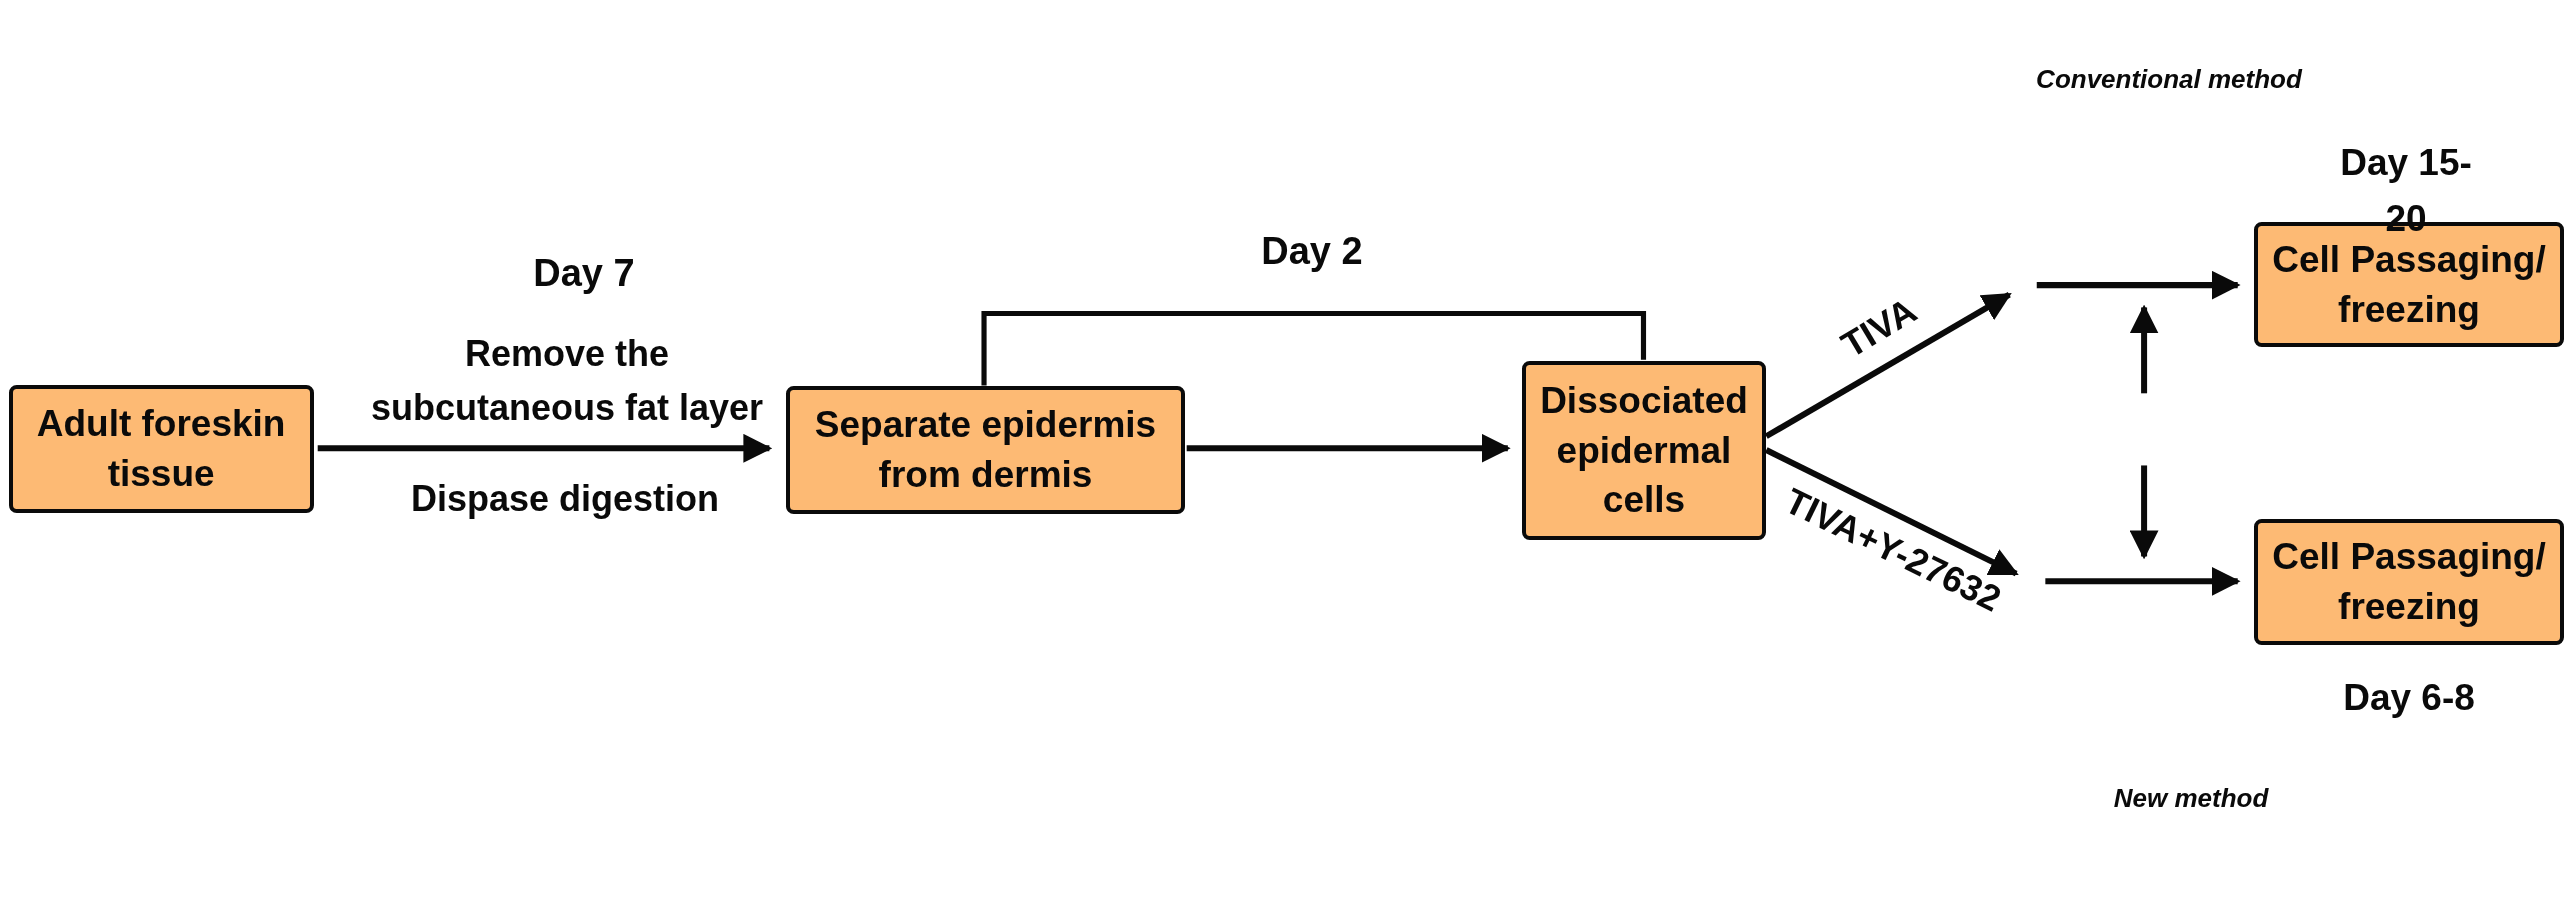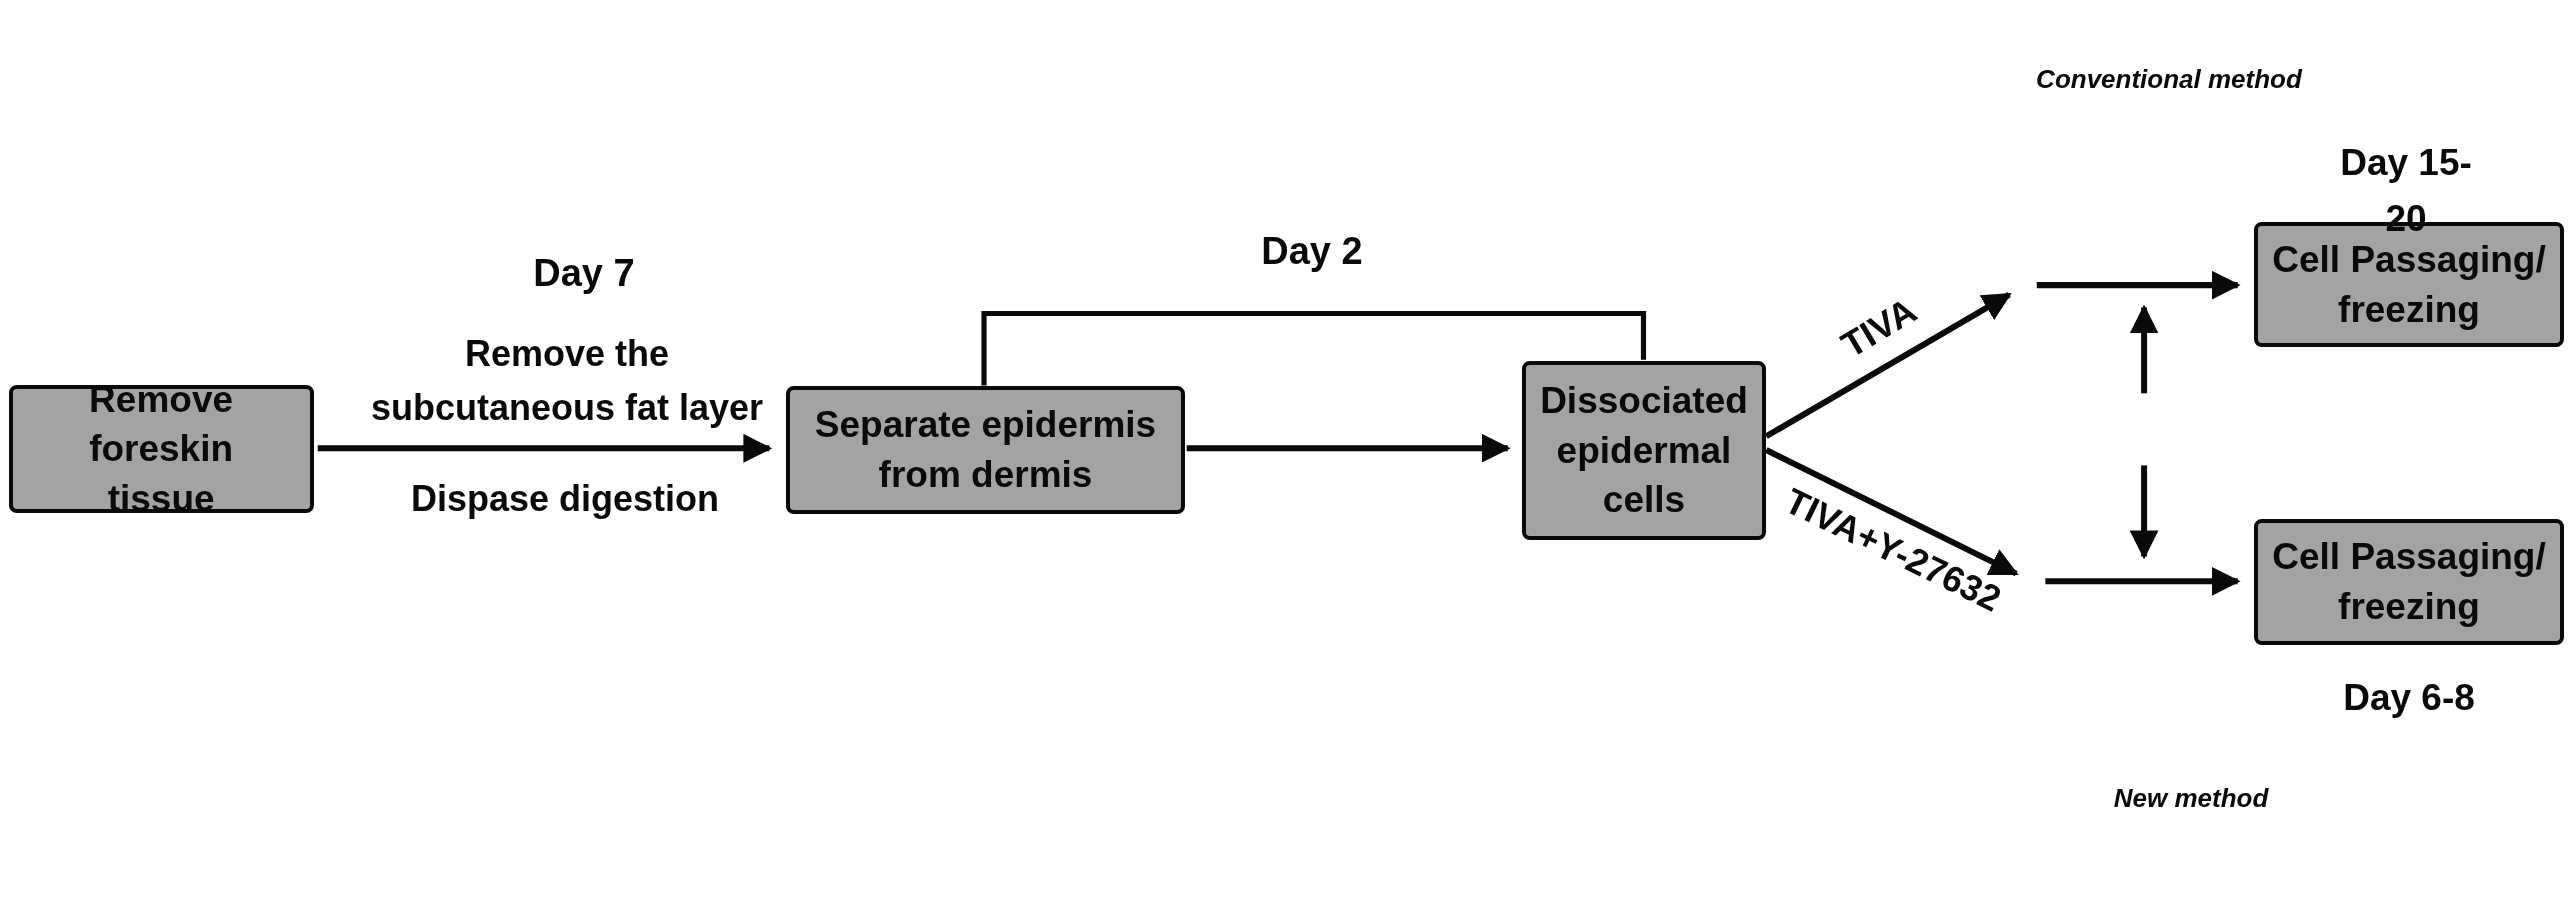--- a/index.html
+++ b/index.html
@@ -20,21 +20,21 @@
     position: absolute;
     left: 0; top: 0;
     width: 2576px; height: 918px;
     z-index: 1;
   }
   .node {
     position: absolute;
     box-sizing: border-box;
     border: 4.3px solid #0a0a0a;
     border-radius: 7.7px;
-    background: #a3a3a3;
+    background: #fdba74;
     display: flex;
     align-items: center;
     justify-content: center;
     text-align: center;
     font-weight: bold;
     font-size: 37px;
     line-height: 1.34;
     white-space: pre-line;
     z-index: 2;
   }
@@ -77,21 +77,21 @@
 
     <line x1="2057" y1="524" x2="2348" y2="668" stroke="#0a0a0a" stroke-width="7" marker-end="url(#ah)"></line>
 
     <line x1="2382" y1="677" x2="2606" y2="677" stroke="#0a0a0a" stroke-width="7" marker-end="url(#ah)"></line>
 
     <line x1="2497" y1="458" x2="2497" y2="358" stroke="#0a0a0a" stroke-width="7" marker-end="url(#ah)"></line>
 
     <line x1="2497" y1="542" x2="2497" y2="648" stroke="#0a0a0a" stroke-width="7" marker-end="url(#ah)"></line>
   </svg>
 
-  <div class="node" style="left:8.6px; top:385px; width:305px; height:128px;">Remove foreskin
+  <div class="node" style="left:8.6px; top:385px; width:305px; height:128px;">Adult foreskin
 tissue</div>
 
   <div class="node" style="left:1522px; top:361px; width:244px; height:179px;">Dissociated
 epidermal
 cells</div>
 
   <div class="node" style="left:786px; top:386px; width:399px; height:128px;">Separate epidermis
 from dermis</div>
 
   <div class="node" style="left:2254px; top:222px; width:310px; height:125px;">Cell Passaging/

